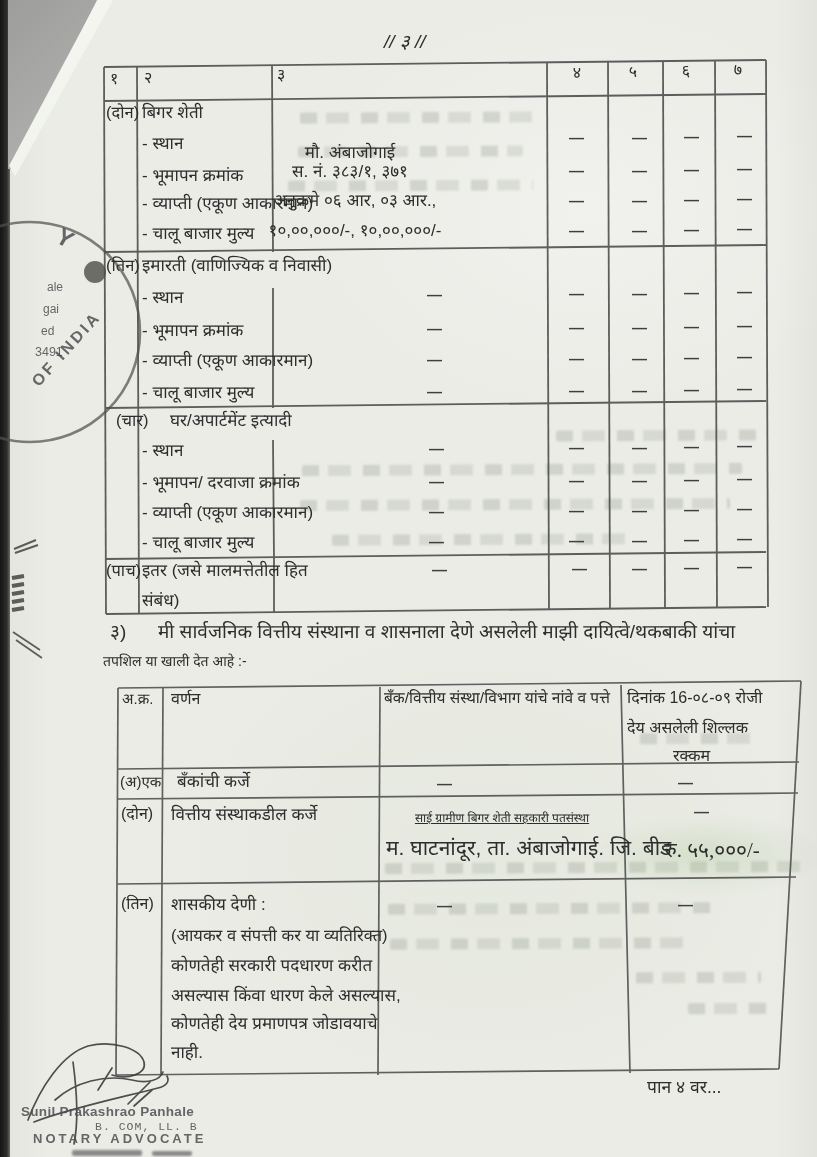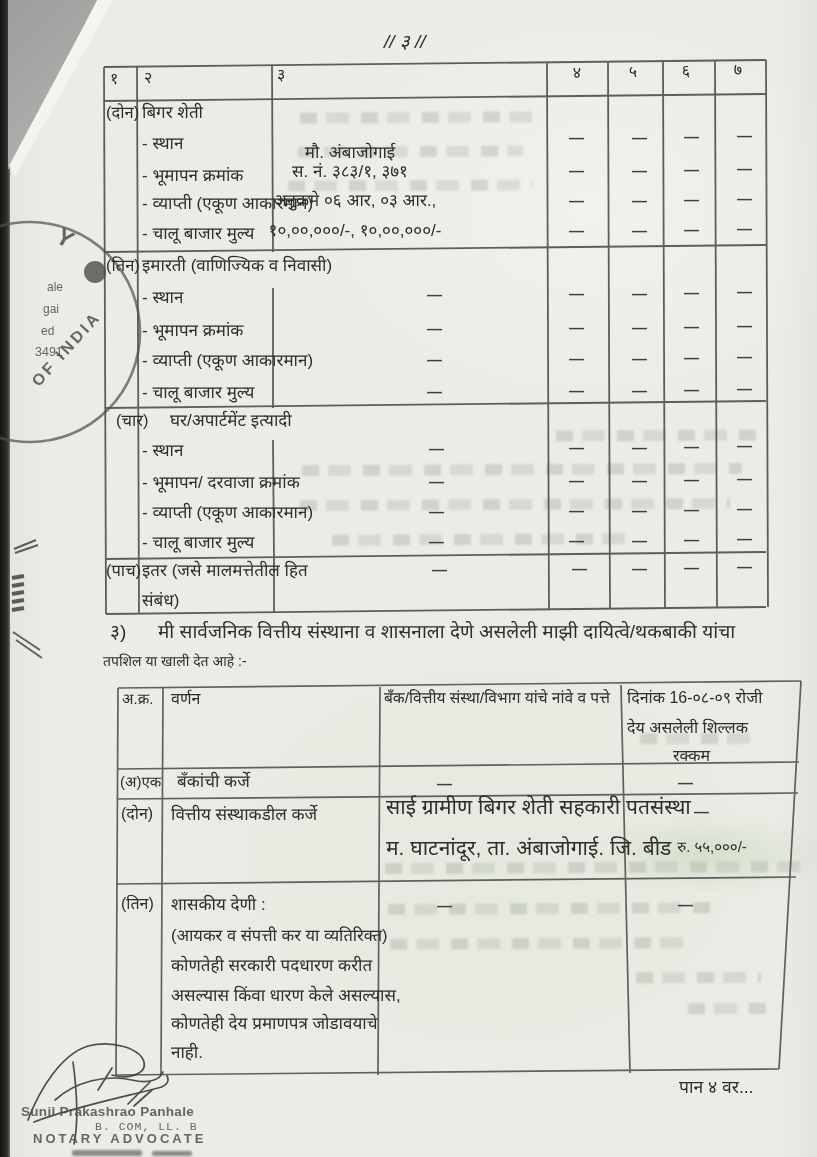--- a/index.html
+++ b/index.html
@@ -231,36 +231,36 @@
 <span class="t" style="left:627px;top:719px;font-size:16px;">देय असलेली शिल्लक</span>
 <span class="t" style="left:673px;top:747px;font-size:16px;">रक्कम</span>
 
 <span class="t" style="left:120px;top:773px;font-size:15px;">(अ)एक</span>
 <span class="t" style="left:177px;top:772px;font-size:17px;">बँकांची कर्जे</span>
 <span class="d" style="left:437px;top:776px;">—</span>
 <span class="d" style="left:678px;top:775px;">—</span>
 
 <span class="t" style="left:121px;top:805px;font-size:16px;">(दोन)</span>
 <span class="t" style="left:171px;top:805px;font-size:17px;">वित्तीय संस्थाकडील कर्जे</span>
-<span class="t c" style="left:386px;top:795px;width:232px;font-size:21px;">साई ग्रामीण बिगर शेती सहकारी पतसंस्था</span>
+<span class="t c" style="left:386px;top:812px;width:232px;font-size:12px;text-decoration:underline;">साई ग्रामीण बिगर शेती सहकारी पतसंस्था</span>
 <span class="t c" style="left:386px;top:836px;width:232px;font-size:21px;">म. घाटनांदूर, ता. अंबाजोगाई. जि. बीड</span>
 <span class="d" style="left:694px;top:804px;">—</span>
-<span class="t c" style="left:632px;top:838px;width:160px;font-size:15px;font-weight:500;">रु. ५५,०००/-</span>
+<span class="t c" style="left:632px;top:838px;width:160px;font-size:21px;font-weight:500;font-family:Liberation Serif, serif;">रु. ५५,०००/-</span>
 
 <span class="t" style="left:121px;top:895px;font-size:16px;">(तिन)</span>
 <span class="t" style="left:171px;top:895px;font-size:17px;">शासकीय देणी :</span>
 <span class="t" style="left:171px;top:926px;font-size:16.5px;">(आयकर व संपत्ती कर या व्यतिरिक्त)</span>
 <span class="t" style="left:171px;top:956px;font-size:17px;">कोणतेही सरकारी पदधारण करीत</span>
 <span class="t" style="left:171px;top:986px;font-size:17px;">असल्यास किंवा धारण केले असल्यास,</span>
 <span class="t" style="left:171px;top:1014px;font-size:17px;">कोणतेही देय प्रमाणपत्र जोडावयाचे</span>
 <span class="t" style="left:171px;top:1043px;font-size:17px;">नाही.</span>
 <span class="d" style="left:437px;top:898px;">—</span>
 <span class="d" style="left:678px;top:897px;">—</span>
 
-<span class="t" style="left:647px;top:1077px;font-size:17.5px;margin-left:32px;">पान ४ वर...</span>
+<span class="t" style="left:647px;top:1077px;font-size:17.5px;">पान ४ वर...</span>
 
 <span class="t stamp-ink b" style="left:57px;top:224px;font-size:24px;transform:rotate(30deg);">Y</span>
 <span class="t stamp-ink" style="left:47px;top:281px;font-size:12px;">ale</span>
 <span class="t stamp-ink" style="left:43px;top:303px;font-size:12px;">gai</span>
 <span class="t stamp-ink" style="left:41px;top:325px;font-size:12px;">ed</span>
 <span class="t stamp-ink" style="left:35px;top:345px;font-size:12.5px;">3491</span>
 <span class="t stamp-ink b" style="left:42px;top:372px;font-size:16px;letter-spacing:3px;transform:rotate(-48deg);transform-origin:left bottom;">OF INDIA</span>
 
 <span class="t stamp-ink b" style="left:21px;top:1104px;font-size:13.5px;letter-spacing:.3px;">Sunil Prakashrao Panhale</span>
 <span class="t stamp-ink" style="left:95px;top:1120px;font-size:11.5px;letter-spacing:1px;font-family:Liberation Mono, monospace;">B. COM, LL. B</span>

